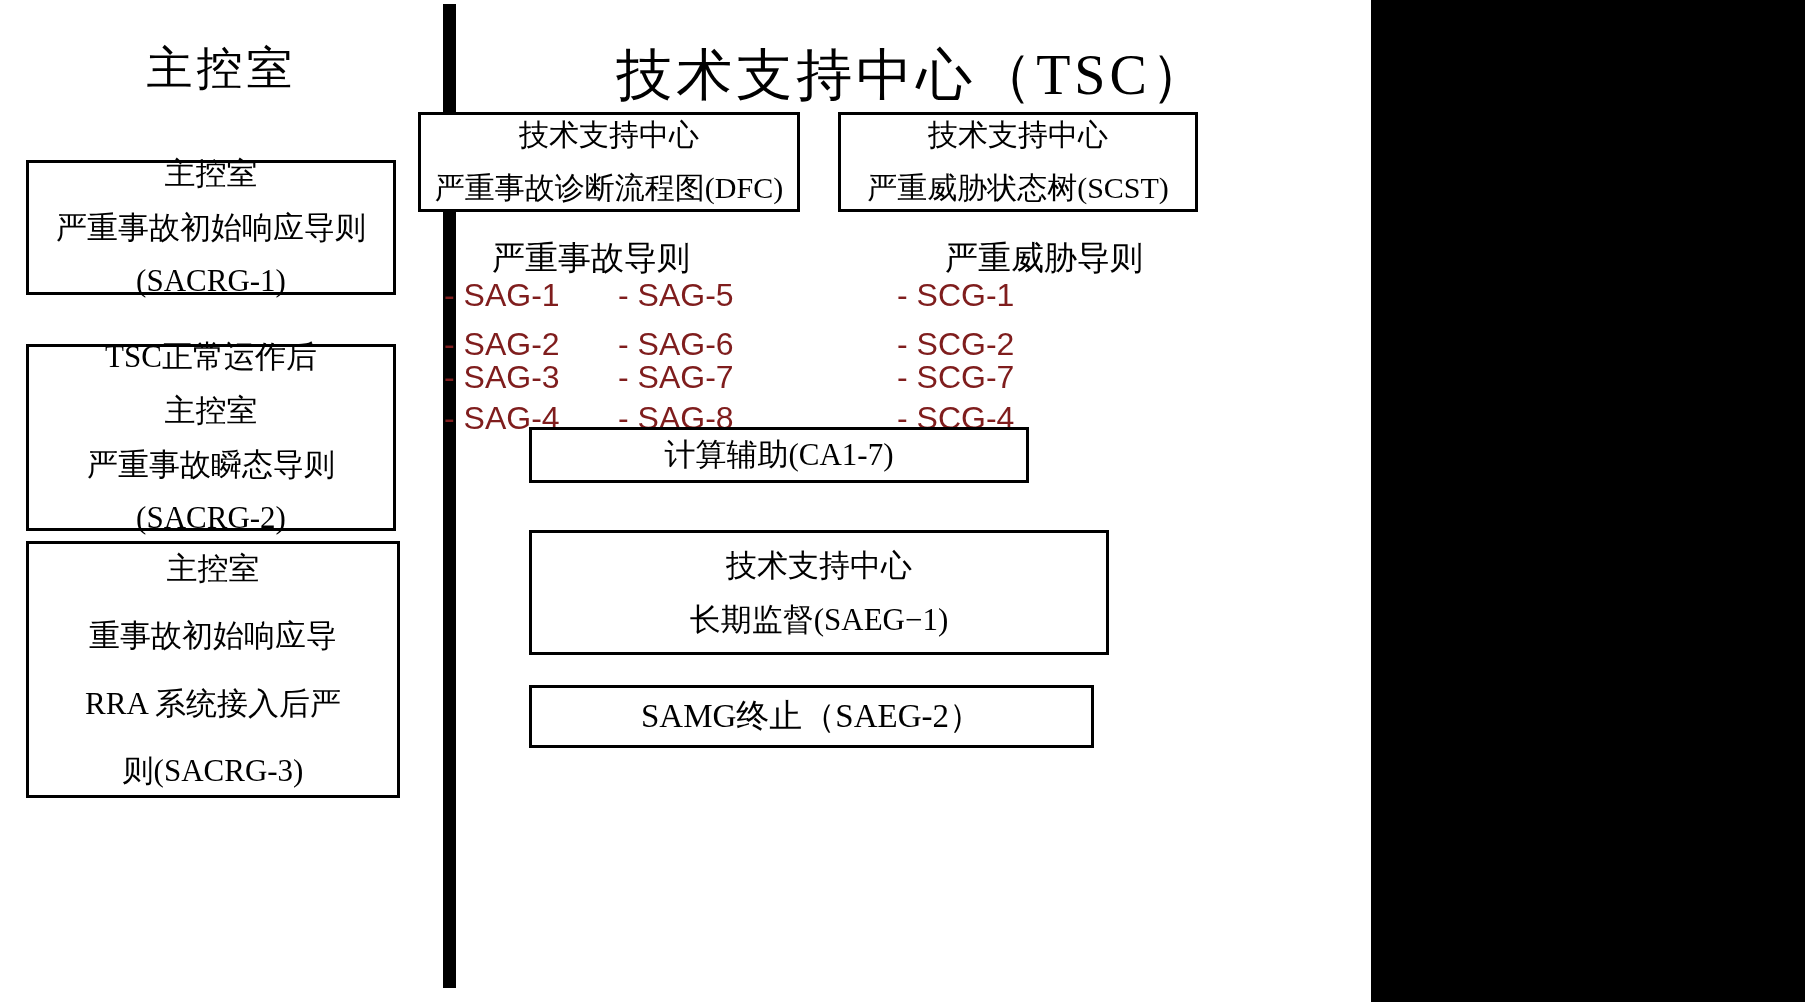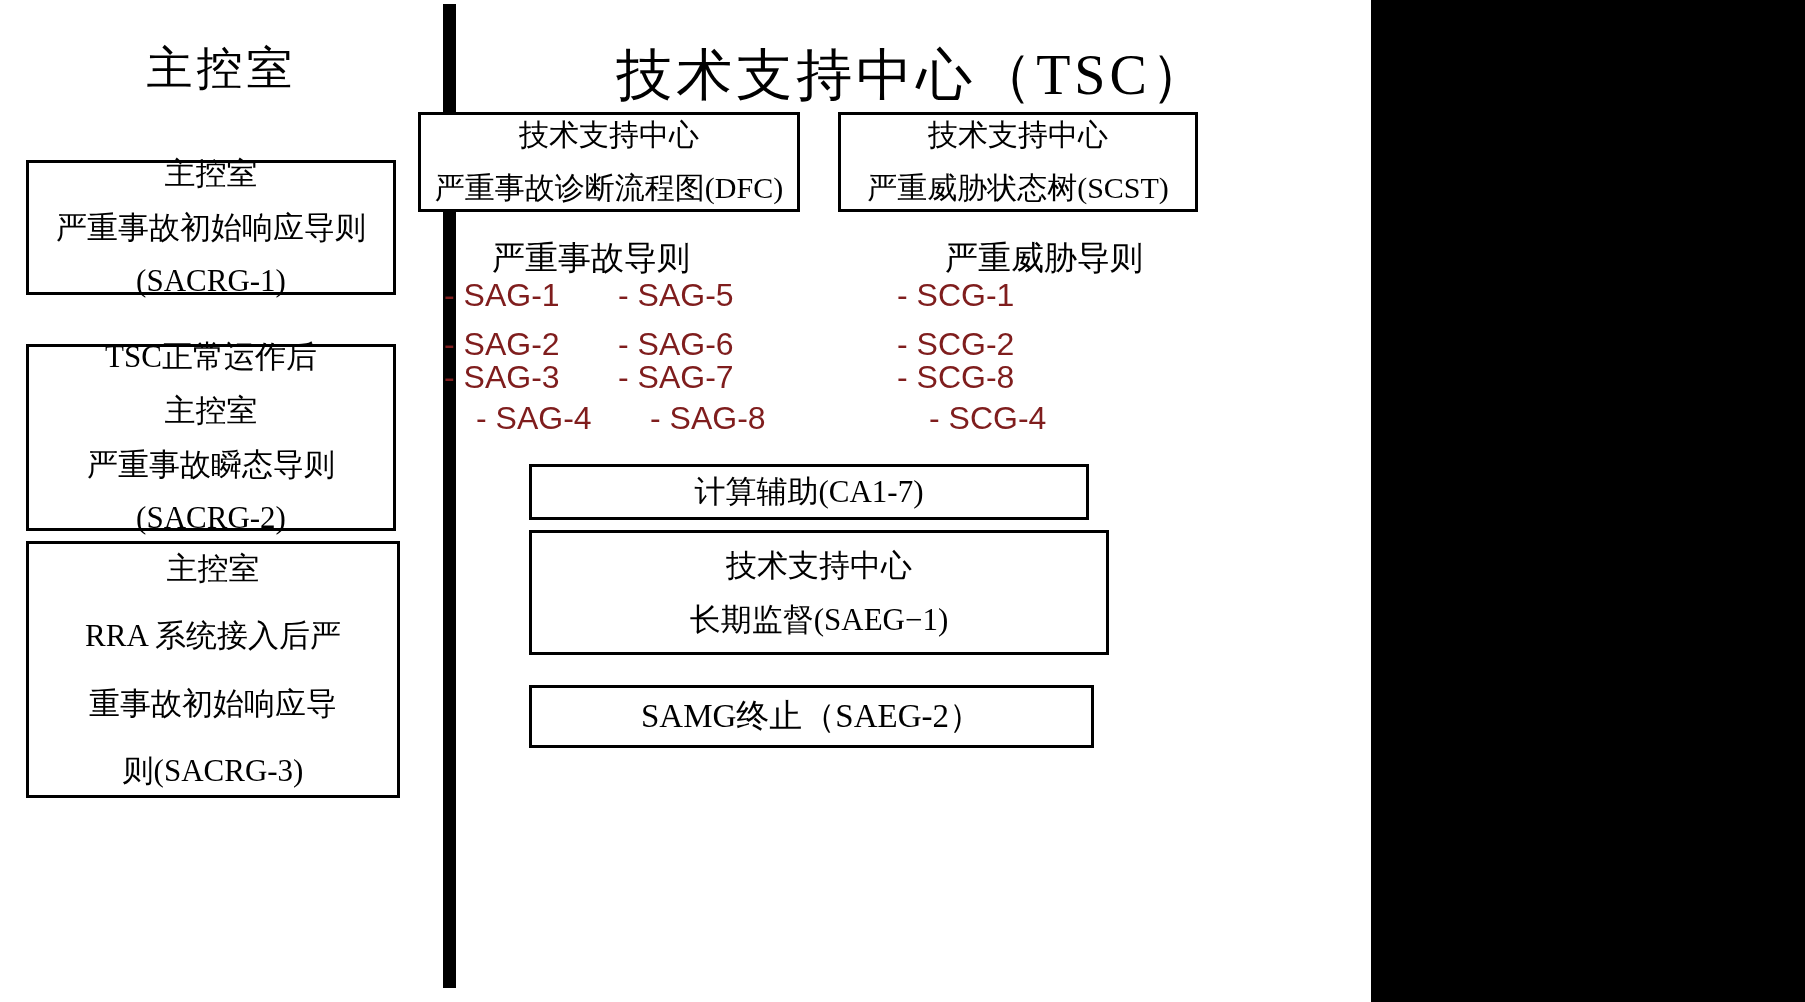--- a/index.html
+++ b/index.html
@@ -117,25 +117,25 @@
     font-family: "Liberation Sans", sans-serif;
     font-size: 32px;
     white-space: nowrap;
   }
   .sag-col1 { left: 444px; }
   .sag-col2 { left: 618px; }
   .scg-col  { left: 897px; }
   .row0 { top: 277px; }
   .row1 { top: 326px; }
   .row2 { top: 359px; }
-  .row3 { top: 400px; padding-left: 32px; }
+  .row3 { top: 400px; }
 
   
   #box-ca {
-    left: 529px; top: 464px; width: 560px; height: 56px;
+    left: 529px; top: 427px; width: 500px; height: 56px;
     font-size: 31px;
   }
   #box-saeg1 {
     left: 529px; top: 530px; width: 580px; height: 125px;
     font-size: 31px;
   }
   #box-saeg2 {
     left: 529px; top: 685px; width: 565px; height: 63px;
     font-size: 33px;
   }
@@ -160,22 +160,22 @@
 
     <div class="box" id="box-sacrg2">
       <span class="line">TSC正常运作后</span>
       <span class="line">主控室</span>
       <span class="line">严重事故瞬态导则</span>
       <span class="line">(SACRG-2)</span>
     </div>
 
     <div class="box" id="box-sacrg3">
       <span class="line">主控室</span>
+      <span class="line">重事故初始响应导</span>
       <span class="line">RRA 系统接入后严</span>
-      <span class="line">重事故初始响应导</span>
       <span class="line">则(SACRG-3)</span>
     </div>
 
     <div class="box" id="box-dfc">
       <span class="line">技术支持中心</span>
       <span class="line">严重事故诊断流程图(DFC)</span>
     </div>
 
     <div class="box" id="box-scst">
       <span class="line">技术支持中心</span>
@@ -190,21 +190,21 @@
     <div class="item sag-col1 row2">- SAG-3</div>
     <div class="item sag-col1 row3">- SAG-4</div>
 
     <div class="item sag-col2 row0">- SAG-5</div>
     <div class="item sag-col2 row1">- SAG-6</div>
     <div class="item sag-col2 row2">- SAG-7</div>
     <div class="item sag-col2 row3">- SAG-8</div>
 
     <div class="item scg-col row0">- SCG-1</div>
     <div class="item scg-col row1">- SCG-2</div>
-    <div class="item scg-col row2">- SCG-8</div>
+    <div class="item scg-col row2">- SCG-7</div>
     <div class="item scg-col row3">- SCG-4</div>
 
     <div class="box" id="box-ca">
       <span class="line">计算辅助(CA1-7)</span>
     </div>
 
     <div class="box" id="box-saeg1">
       <span class="line">技术支持中心</span>
       <span class="line mono-ish">长期监督(SAEG−1)</span>
     </div>

